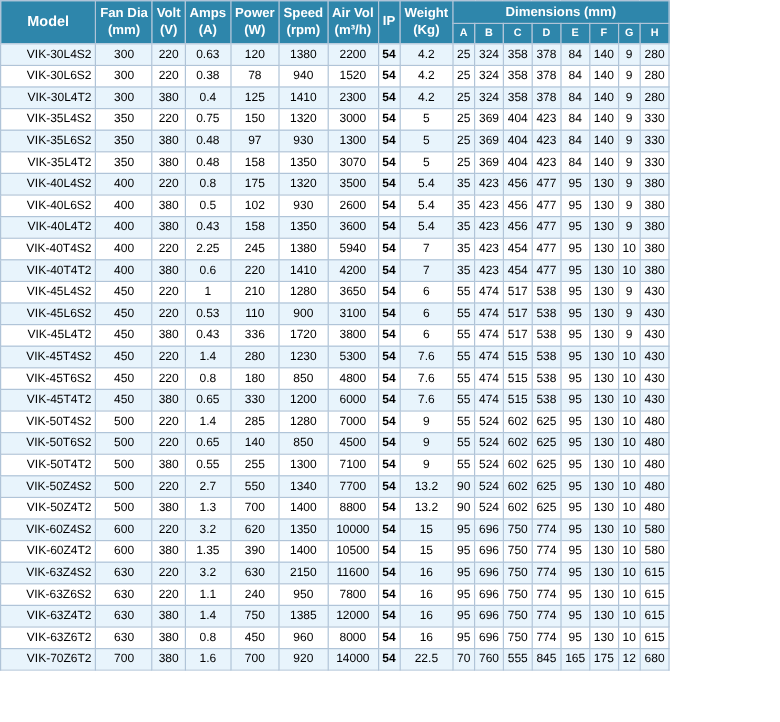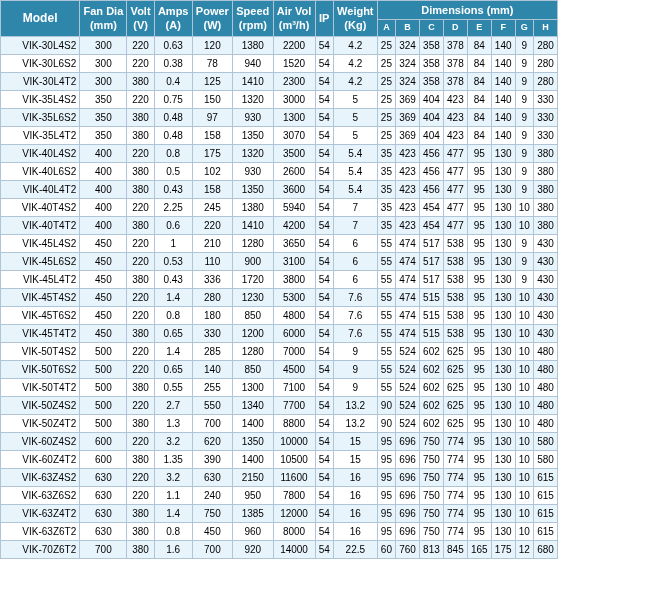--- a/index.html
+++ b/index.html
@@ -36,21 +36,21 @@
     tbody tr:nth-child(even) td {
       background-color: #ffffff;
     }
     td:first-child {
       text-align: right;
       padding-left: 20px;
       font-weight: 500;
       white-space: nowrap;
     }
     td.ip-col {
-      font-weight: normal;
+      font-weight: bold;
       margin-left: 12px;
     }
   </style>
 </head>
 <body>
 
 <table>
   <thead>
     <tr id="header-row-1">
       <th rowspan="2" style="font-size:12px;">Model</th>
@@ -611,23 +611,23 @@
       <tr>
         <td>VIK-70Z6T2</td>
         <td>700</td>
         <td>380</td>
         <td>1.6</td>
         <td>700</td>
         <td>920</td>
         <td>14000</td>
         <td class="ip-col">54</td>
         <td>22.5</td>
-        <td>60</td>
+        <td>70</td>
         <td>760</td>
-        <td>813</td>
+        <td>555</td>
         <td>845</td>
         <td>165</td>
         <td>175</td>
         <td>12</td>
         <td>680</td>
       </tr>
     </tbody>
 </table>
 
 </body></html>

